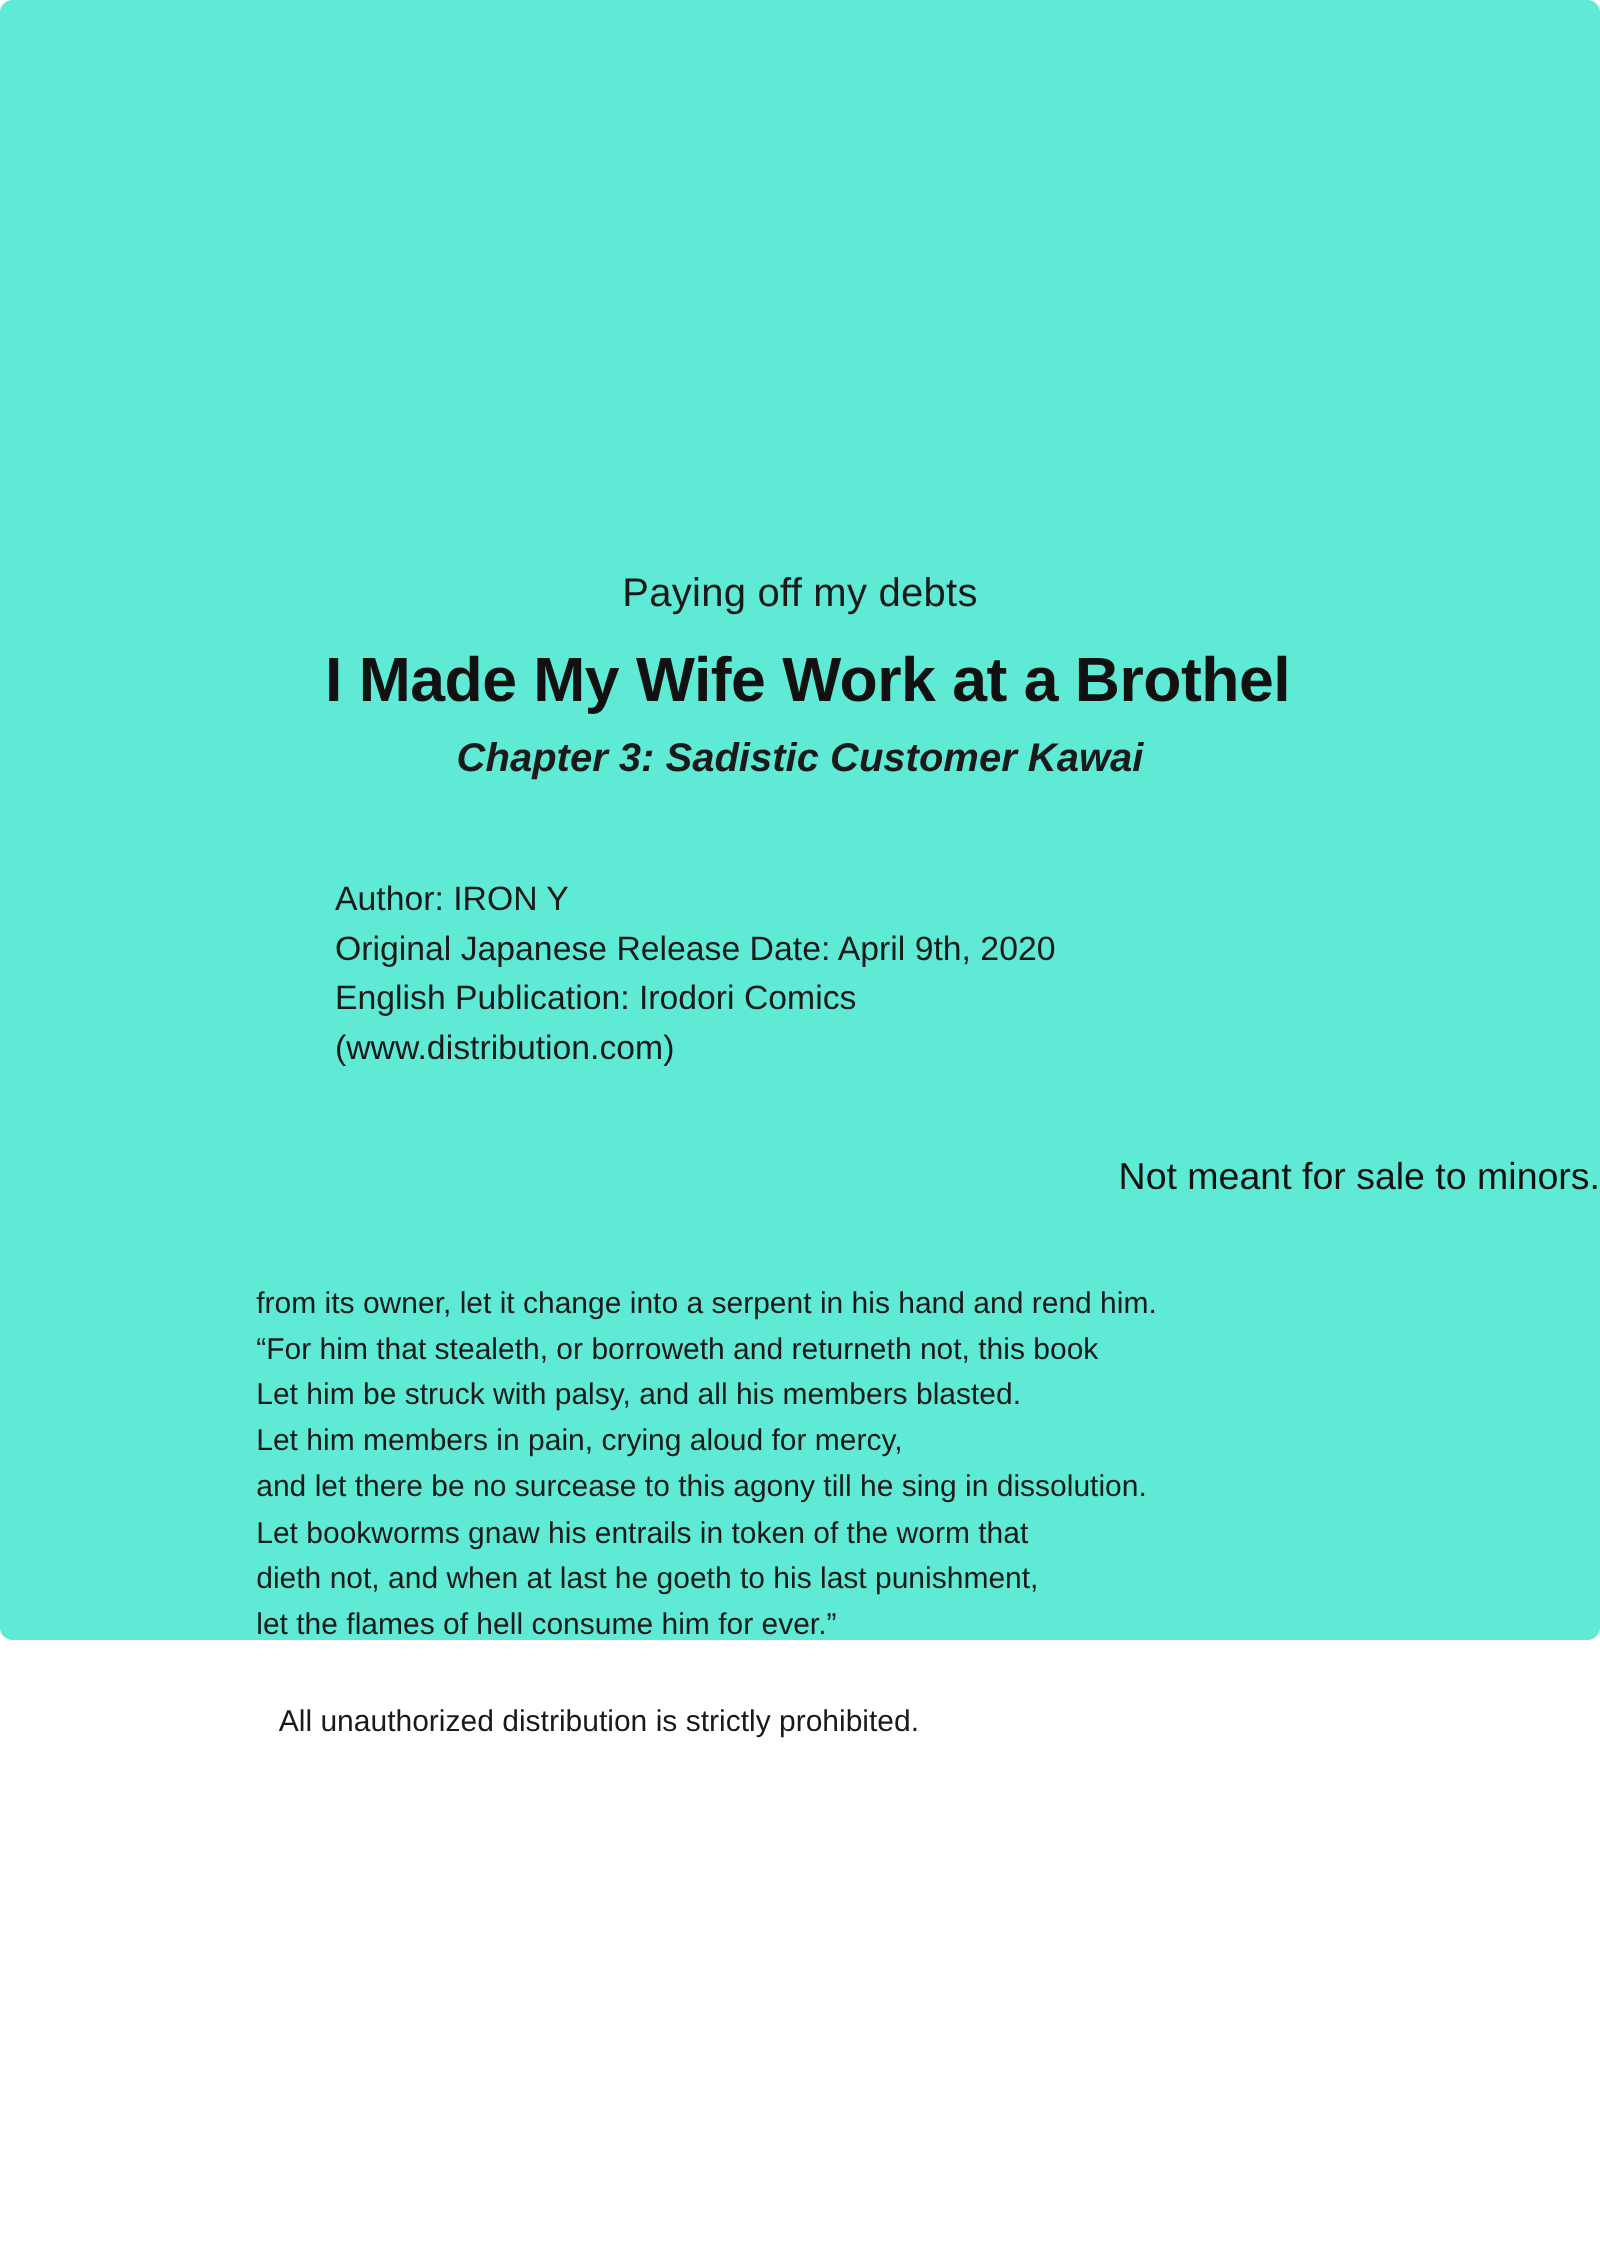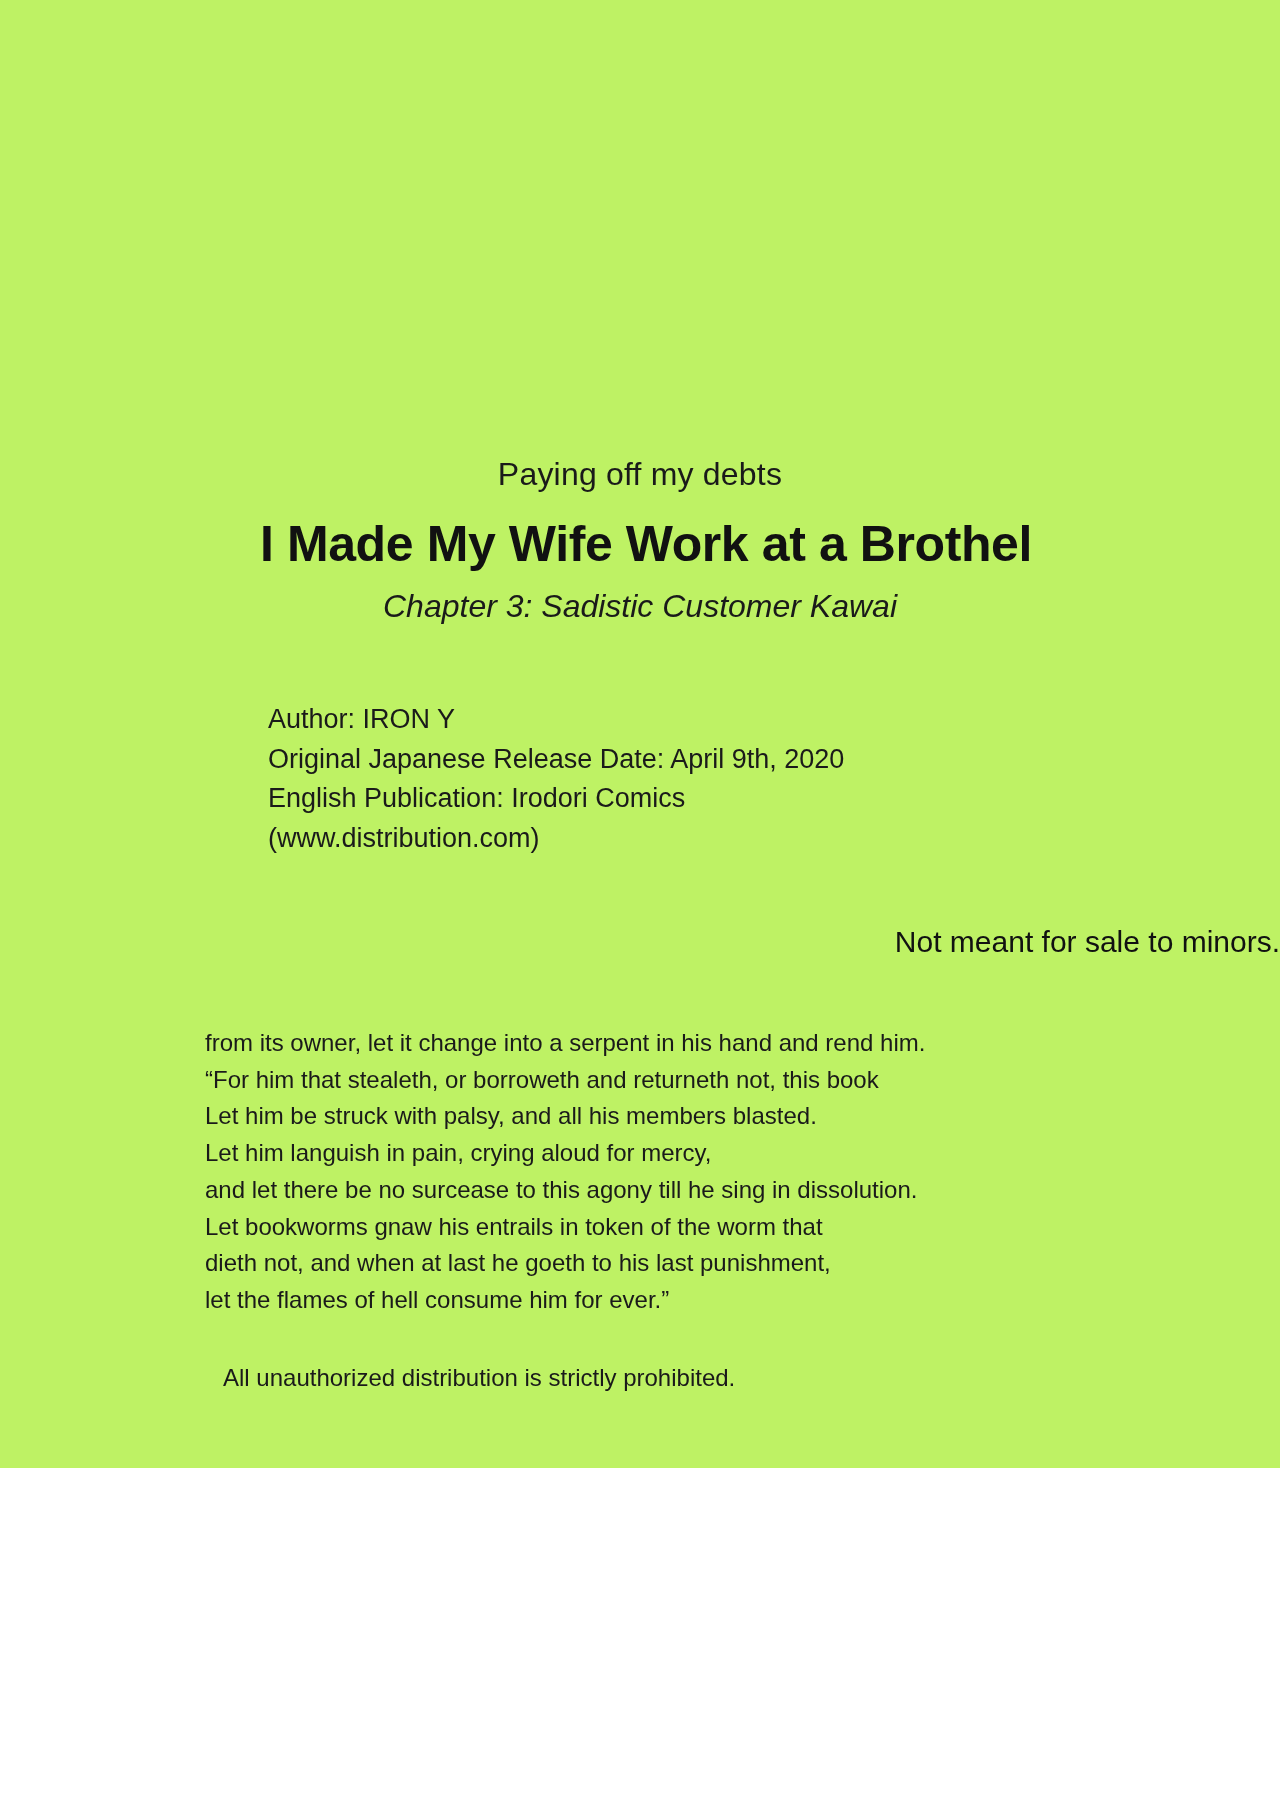--- a/index.html
+++ b/index.html
@@ -13,22 +13,23 @@
     font-family: "Liberation Sans", sans-serif;
     color: #1a1a1a;
     position: relative;
     overflow: hidden;
   }
   .page {
     position: absolute;
     top: 0;
     left: 0;
     width: 1280px;
-    height: 1468px;
-    background: #bef264;
+    height: 1312px;
+    background: #5eead4;
+    border-radius: 10px;
   }
   .title-block {
     position: absolute;
     top: 455px;
     left: 0;
     width: 1280px;
     text-align: center;
   }
   .supertitle {
     font-size: 32px;
@@ -43,21 +44,21 @@
     font-weight: 700;
     letter-spacing: -0.4px;
     color: #111111;
     line-height: 1.25;
     margin: 20px 0 0 0;
     padding-left: 12px;
   }
   .subtitle {
     font-size: 32px;
     font-style: italic;
-    font-weight: 400;
+    font-weight: 700;
     color: #1a1a1a;
     line-height: 1.25;
     margin: 10px 0 0 0;
   }
   .credits {
     position: absolute;
     top: 700px;
     left: 268px;
     width: 900px;
     font-size: 27px;
@@ -118,21 +119,21 @@
     <div>English Publication: Irodori Comics</div>
     <div>(www.distribution.com)</div>
   </div>
 
   <div class="notice">Not meant for sale to minors.</div>
 
   <div class="curse">
     <div>from its owner, let it change into a serpent in his hand and rend him.</div>
     <div>“For him that stealeth, or borroweth and returneth not, this book</div>
     <div>Let him be struck with palsy, and all his members blasted.</div>
-    <div>Let him languish in pain, crying aloud for mercy,</div>
+    <div>Let him members in pain, crying aloud for mercy,</div>
     <div>and let there be no surcease to this agony till he sing in dissolution.</div>
     <div>Let bookworms gnaw his entrails in token of the worm that</div>
     <div>dieth not, and when at last he goeth to his last punishment,</div>
     <div>let the flames of hell consume him for ever.”</div>
   </div>
 
   <div class="footer-note">All unauthorized distribution is strictly prohibited.</div>
 
 </div>
 

